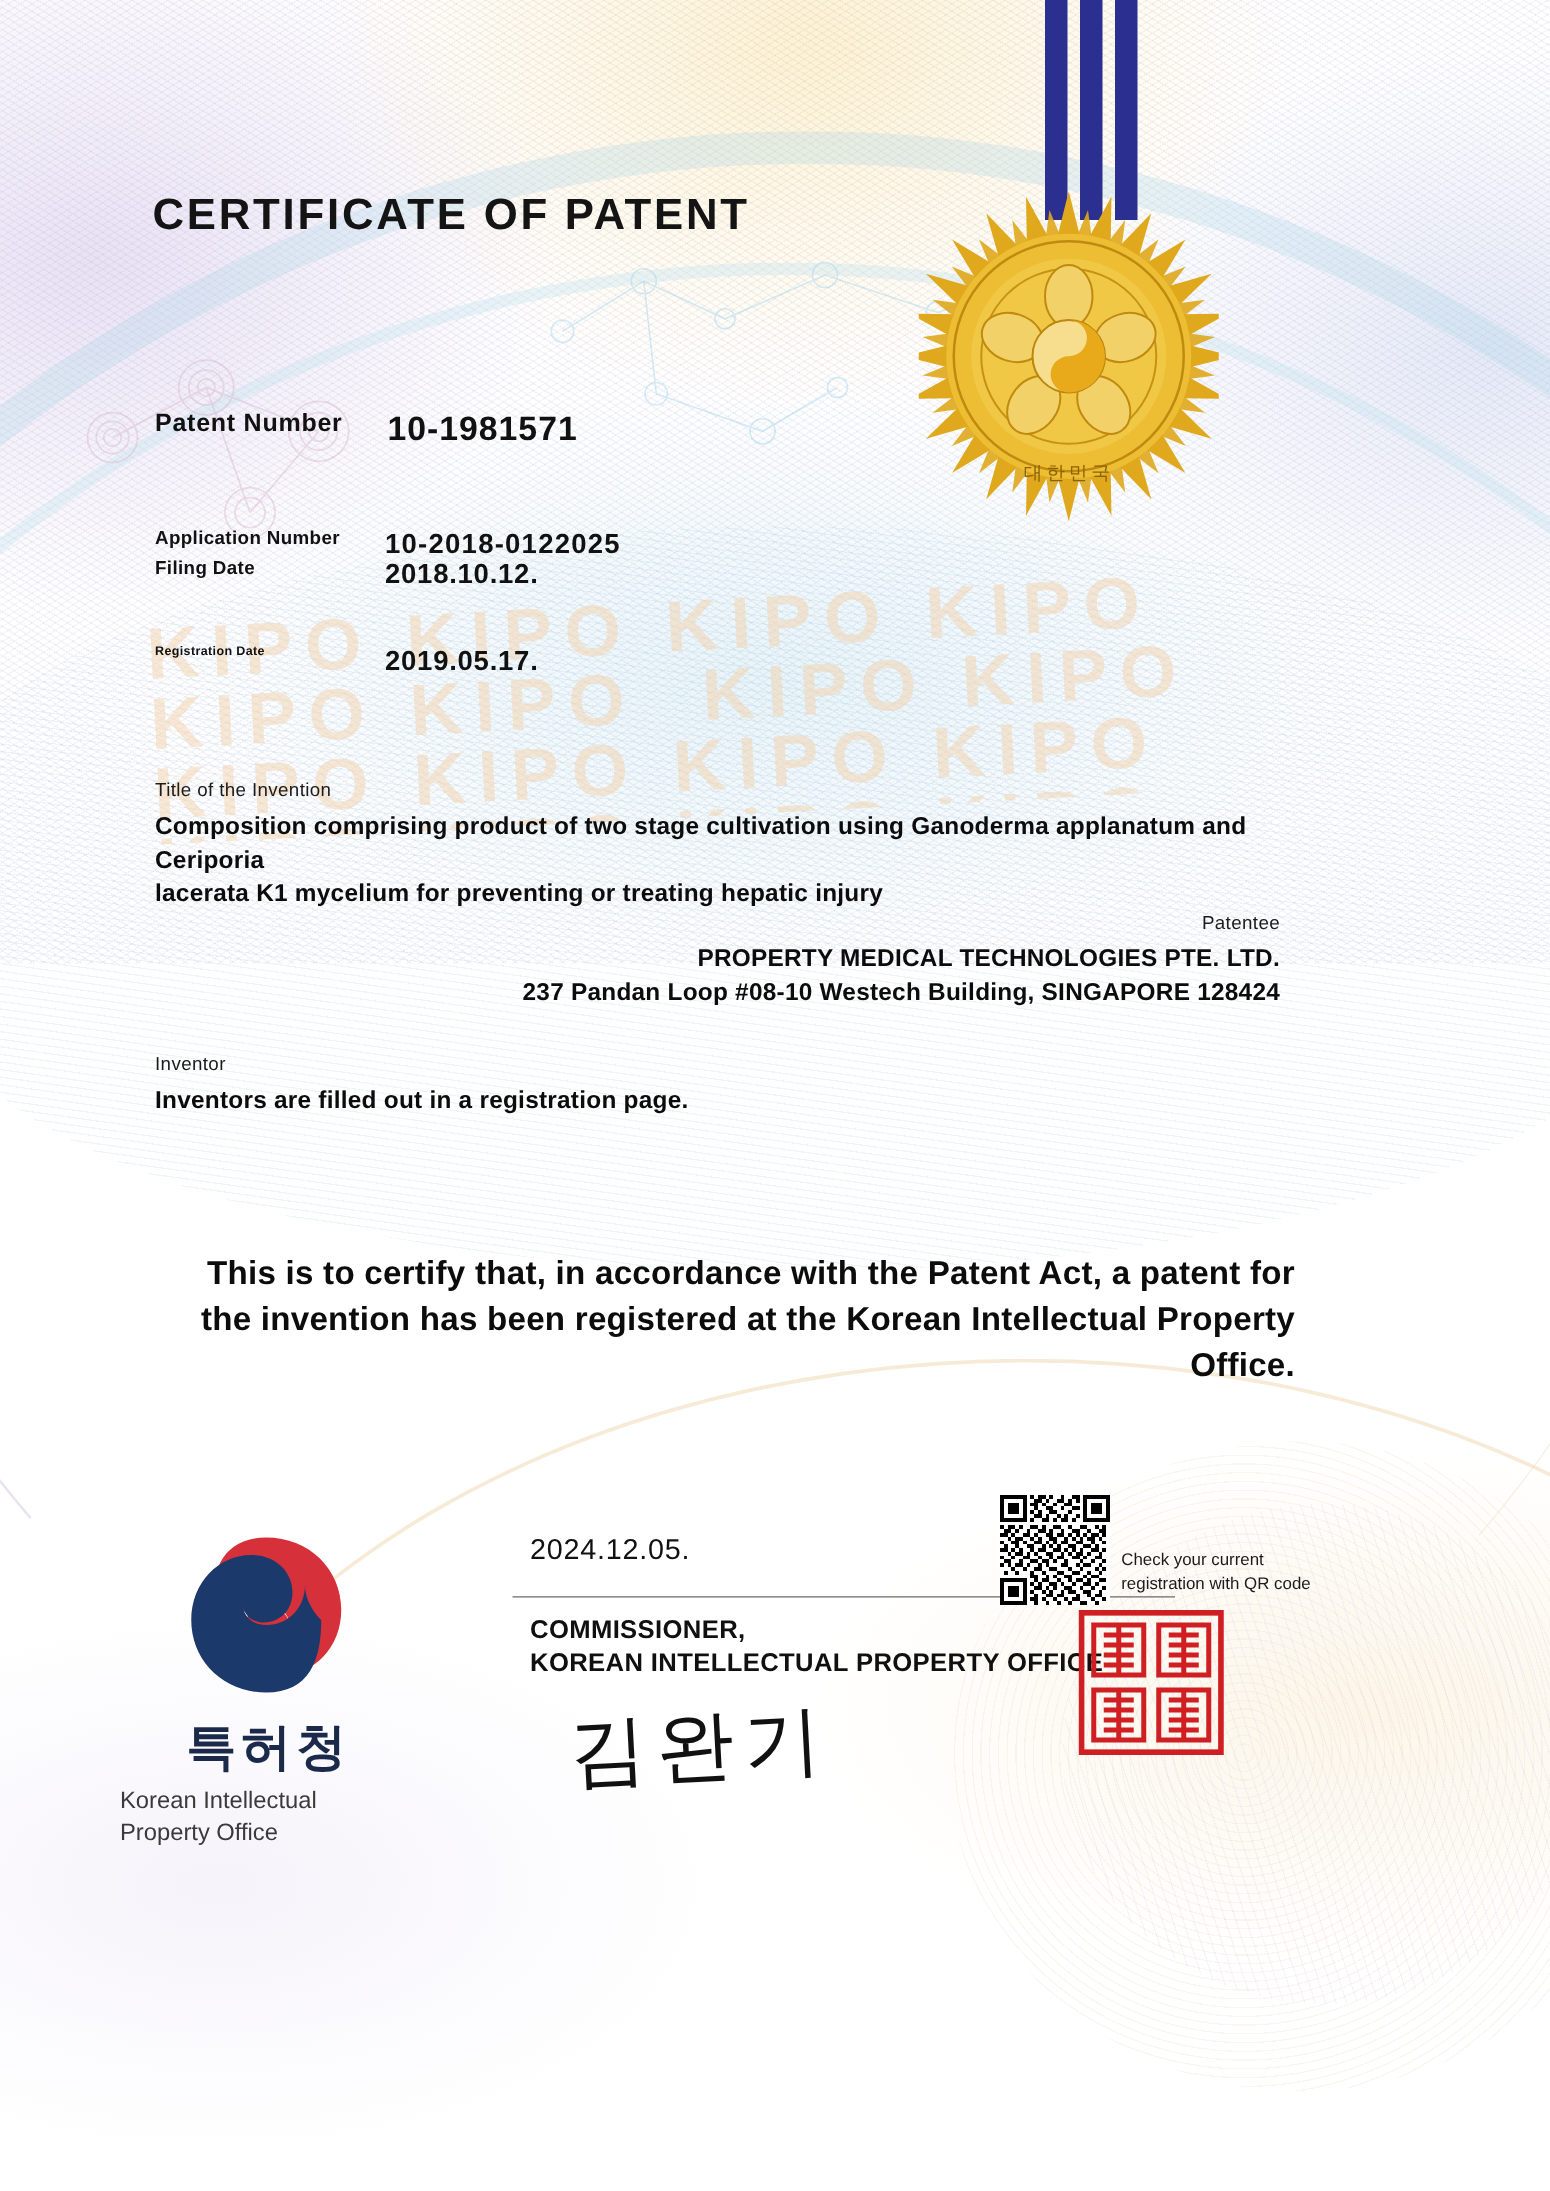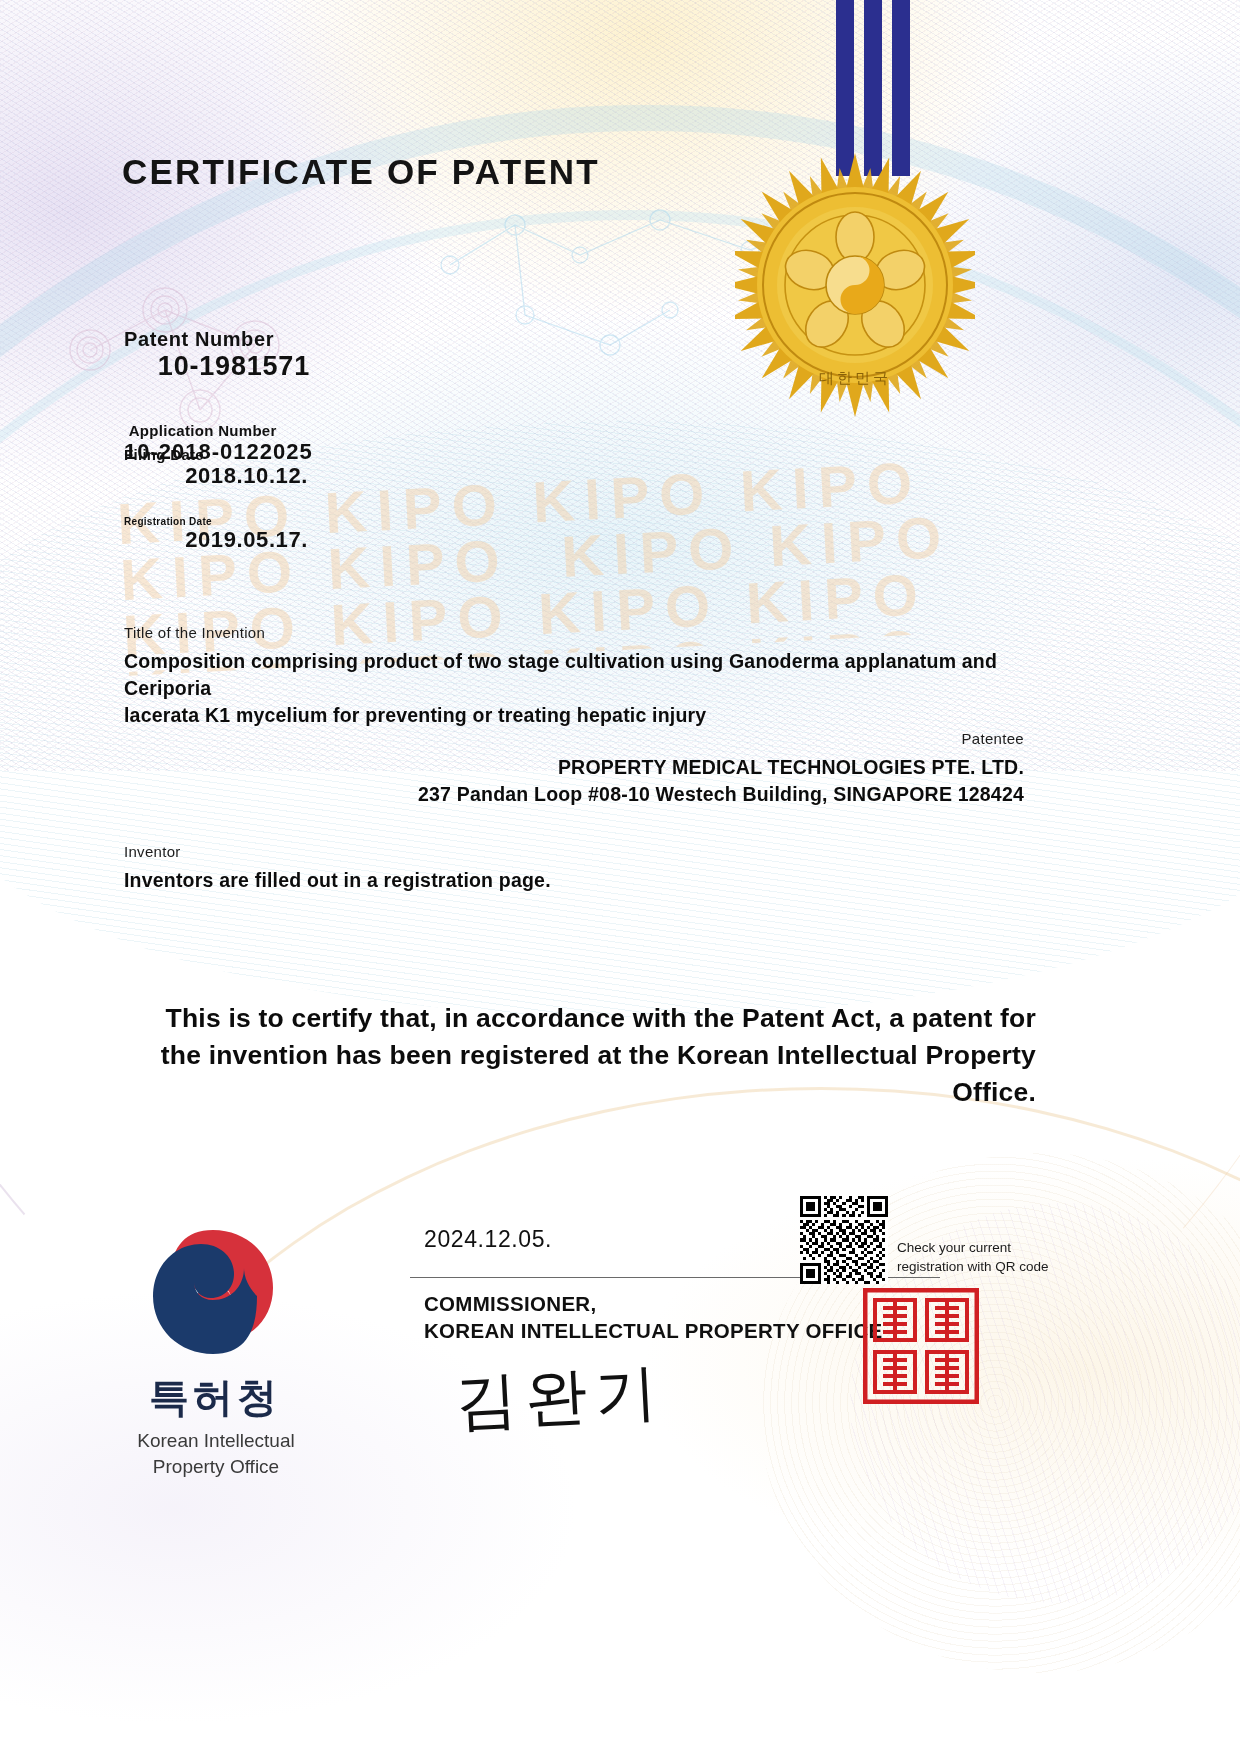--- a/index.html
+++ b/index.html
@@ -92,21 +92,21 @@
   .gold-seal{position:absolute;left:735px;top:150px;width:240px;height:270px;}
 
   
   .content{position:absolute;inset:0;}
   .cert-title{
     position:absolute;left:122px;top:152px;
     font-size:35px;font-weight:bold;letter-spacing:2.2px;
     color:#141414;
   }
 
-  .field-row{position:absolute;display:flex;align-items:flex-end;flex-direction:column;}
+  .field-row{position:absolute;display:flex;align-items:flex-start;}
   .f-label{color:#111;font-weight:bold;}
   .f-value{color:#111;font-weight:bold;}
 
   .row-patent{left:124px;top:328px;}
   .row-patent .f-label{font-size:20px;width:186px;letter-spacing:.6px;}
   .row-patent .f-value{font-size:27px;letter-spacing:.8px;}
 
   .row-app{left:124px;top:422px;}
   .row-app .f-label{font-size:15px;width:184px;letter-spacing:.3px;}
   .row-app .f-value{font-size:22px;letter-spacing:1px;}
@@ -161,21 +161,21 @@
 
   .red-seal{position:absolute;left:863px;top:1288px;width:116px;height:116px;}
 
   .kipo-logo{position:absolute;left:143px;top:1222px;width:140px;height:140px;}
   .kipo-ko{
     position:absolute;left:120px;top:1370px;width:190px;text-align:center;
     font-family:"DejaVu Sans", sans-serif;
     font-size:40px;font-weight:bold;color:#1b2a4a;letter-spacing:4px;
   }
   .kipo-en{
-    position:absolute;left:96px;top:1428px;width:240px;text-align:center;
+    position:absolute;left:96px;top:1428px;width:240px;text-align:left;
     font-size:19px;color:#3a3a3a;line-height:26px;
   }
 </style>
 </head>
 <body>
 
 <div class="page">
 
   <div class="bg-base"></div>
   <div class="bg-guilloche"></div>

